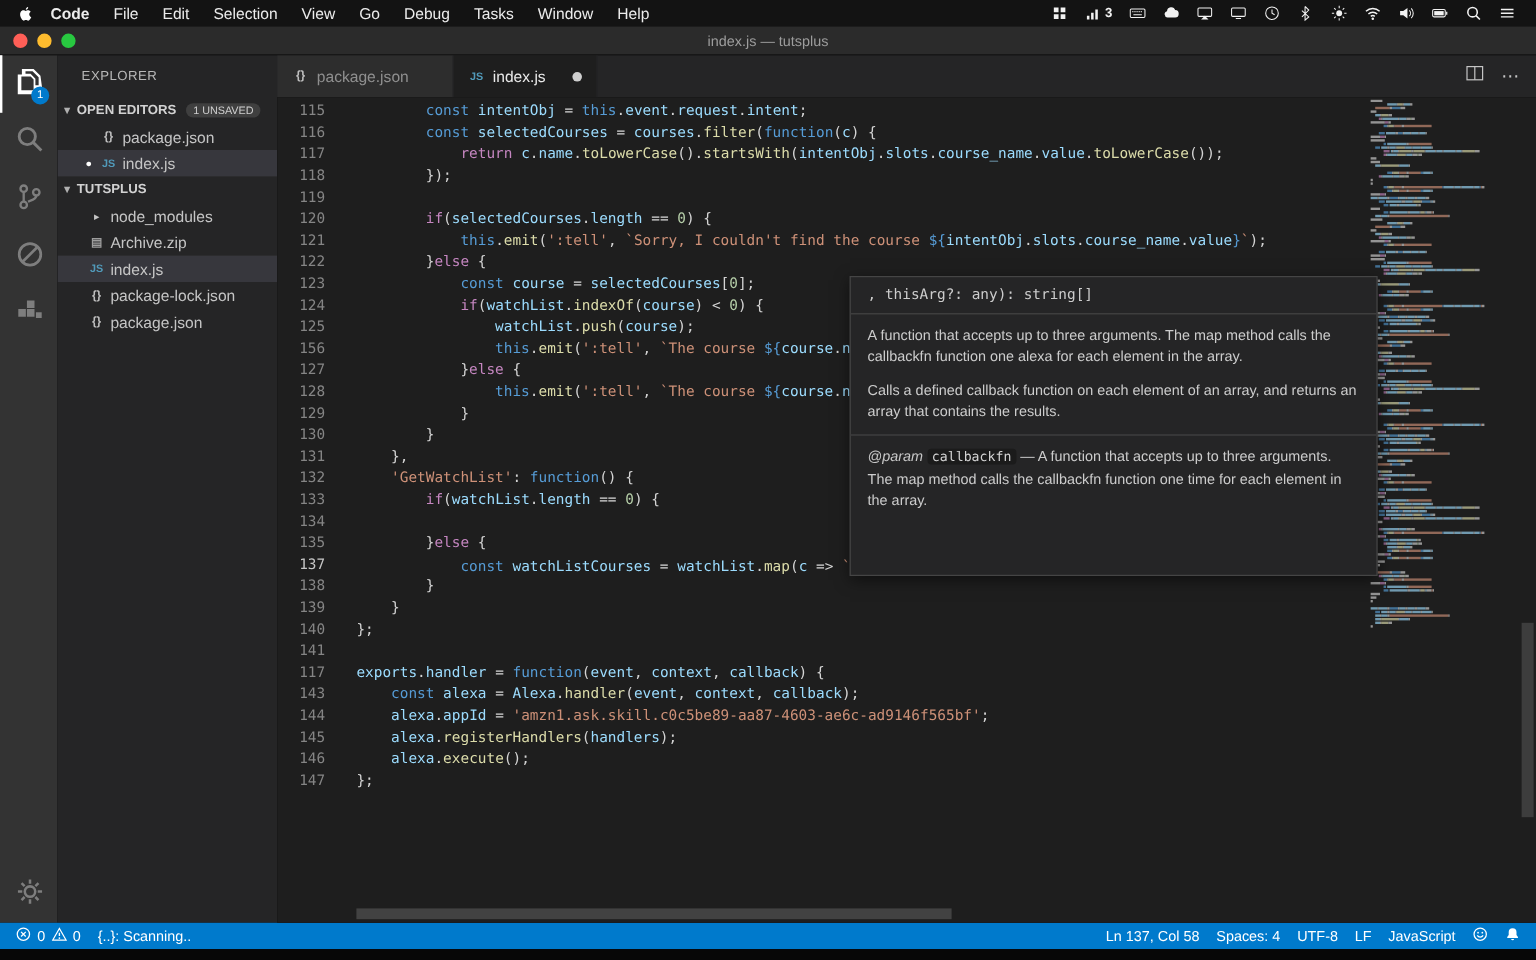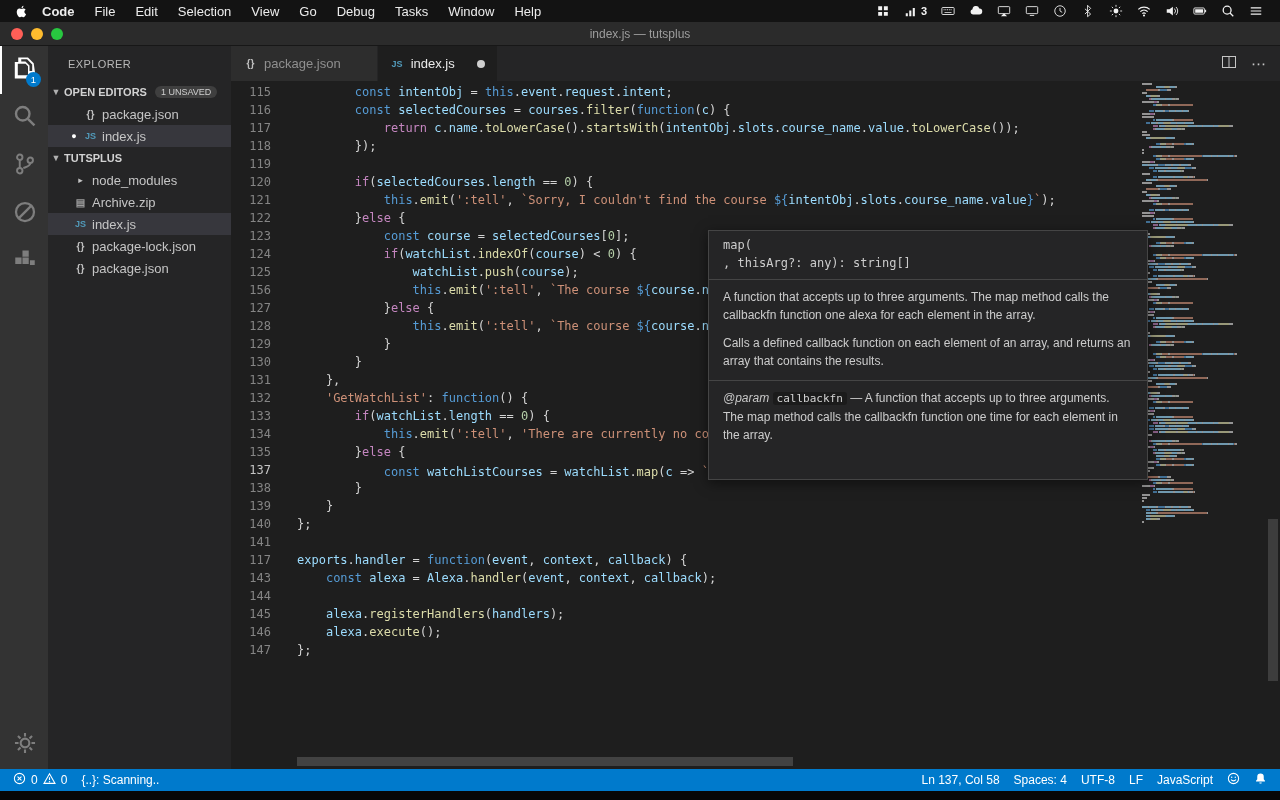--- a/index.html
+++ b/index.html
@@ -400,21 +400,20 @@
             <div class="cl">
               <span class="ln">132</span>
               <span class="lc"><span class="tk-d">    </span><span class="tk-s">'GetWatchList'</span><span class="tk-d">: </span><span class="tk-k">function</span><span class="tk-d">() {</span></span>
             </div>
             <div class="cl">
               <span class="ln">133</span>
               <span class="lc"><span class="tk-d">        </span><span class="tk-c">if</span><span class="tk-d">(</span><span class="tk-v">watchList</span><span class="tk-d">.</span><span class="tk-v">length</span><span class="tk-d"> == </span><span class="tk-n">0</span><span class="tk-d">) {</span></span>
             </div>
             <div class="cl">
               <span class="ln">134</span>
-              <span class="lc"><span class="tk-d">            </span><span class="tk-k">this</span><span class="tk-d">.</span><span class="tk-f">emit</span><span class="tk-d">(</span><span class="tk-s">':tell'</span><span class="tk-d">, </span><span class="tk-s">'There are currently no co</span></span>
             </div>
             <div class="cl">
               <span class="ln">135</span>
               <span class="lc"><span class="tk-d">        }</span><span class="tk-c">else</span><span class="tk-d"> {</span></span>
             </div>
             <div class="cl">
               <span class="ln cur">137</span>
               <span class="lc"><span class="tk-d">            </span><span class="tk-k">const</span><span class="tk-d"> </span><span class="tk-v">watchListCourses</span><span class="tk-d"> = </span><span class="tk-v">watchList</span><span class="tk-d">.</span><span class="tk-f">map</span><span class="tk-d">(</span><span class="tk-v">c</span><span class="tk-d"> =&gt; </span><span class="tk-s">`</span><span class="cursor"></span><span class="tk-d">)</span></span>
             </div>
             <div class="cl">
@@ -436,20 +435,21 @@
             <div class="cl">
               <span class="ln">117</span>
               <span class="lc"><span class="tk-v">exports</span><span class="tk-d">.</span><span class="tk-v">handler</span><span class="tk-d"> = </span><span class="tk-k">function</span><span class="tk-d">(</span><span class="tk-v">event</span><span class="tk-d">, </span><span class="tk-v">context</span><span class="tk-d">, </span><span class="tk-v">callback</span><span class="tk-d">) {</span></span>
             </div>
             <div class="cl">
               <span class="ln">143</span>
               <span class="lc"><span class="tk-d">    </span><span class="tk-k">const</span><span class="tk-d"> </span><span class="tk-v">alexa</span><span class="tk-d"> = </span><span class="tk-v">Alexa</span><span class="tk-d">.</span><span class="tk-f">handler</span><span class="tk-d">(</span><span class="tk-v">event</span><span class="tk-d">, </span><span class="tk-v">context</span><span class="tk-d">, </span><span class="tk-v">callback</span><span class="tk-d">);</span></span>
             </div>
             <div class="cl">
               <span class="ln">144</span>
+              <span class="lc"><span class="tk-d">    </span><span class="tk-v">alexa</span><span class="tk-d">.</span><span class="tk-v">appId</span><span class="tk-d"> = </span><span class="tk-s">'amzn1.ask.skill.c0c5be89-aa87-4603-ae6c-ad9146f565bf'</span><span class="tk-d">;</span></span>
             </div>
             <div class="cl">
               <span class="ln">145</span>
               <span class="lc"><span class="tk-d">    </span><span class="tk-v">alexa</span><span class="tk-d">.</span><span class="tk-f">registerHandlers</span><span class="tk-d">(</span><span class="tk-v">handlers</span><span class="tk-d">);</span></span>
             </div>
             <div class="cl">
               <span class="ln">146</span>
               <span class="lc"><span class="tk-d">    </span><span class="tk-v">alexa</span><span class="tk-d">.</span><span class="tk-f">execute</span><span class="tk-d">();</span></span>
             </div>
             <div class="cl">
@@ -1762,21 +1762,20 @@
               <i style="width: 1.8px; background: rgb(212, 212, 212);"></i>
             </div>
           </div>
         <div class="vscroll">
             <div class="vthumb"></div>
           </div>
         <div class="hthumb"></div>
 
         <div class="param-hint">
           <div class="ph-sig">
-            <div>map(</div>
             <div>, thisArg?: any): string[]</div>
           </div>
           <div class="ph-docs">
             <p>A function that accepts up to three arguments. The map method calls the callbackfn function one alexa for each element in the array.</p>
             <p>Calls a defined callback function on each element of an array, and returns an array that contains the results.</p>
           </div>
           <div class="ph-params">
               <div class="ph-param"><span class="ph-tag">@param</span> <span class="ph-code">callbackfn</span> <span>— A function that accepts up to three arguments. The map method calls the callbackfn function one time for each element in the array.</span></div>
             </div>
         </div>

